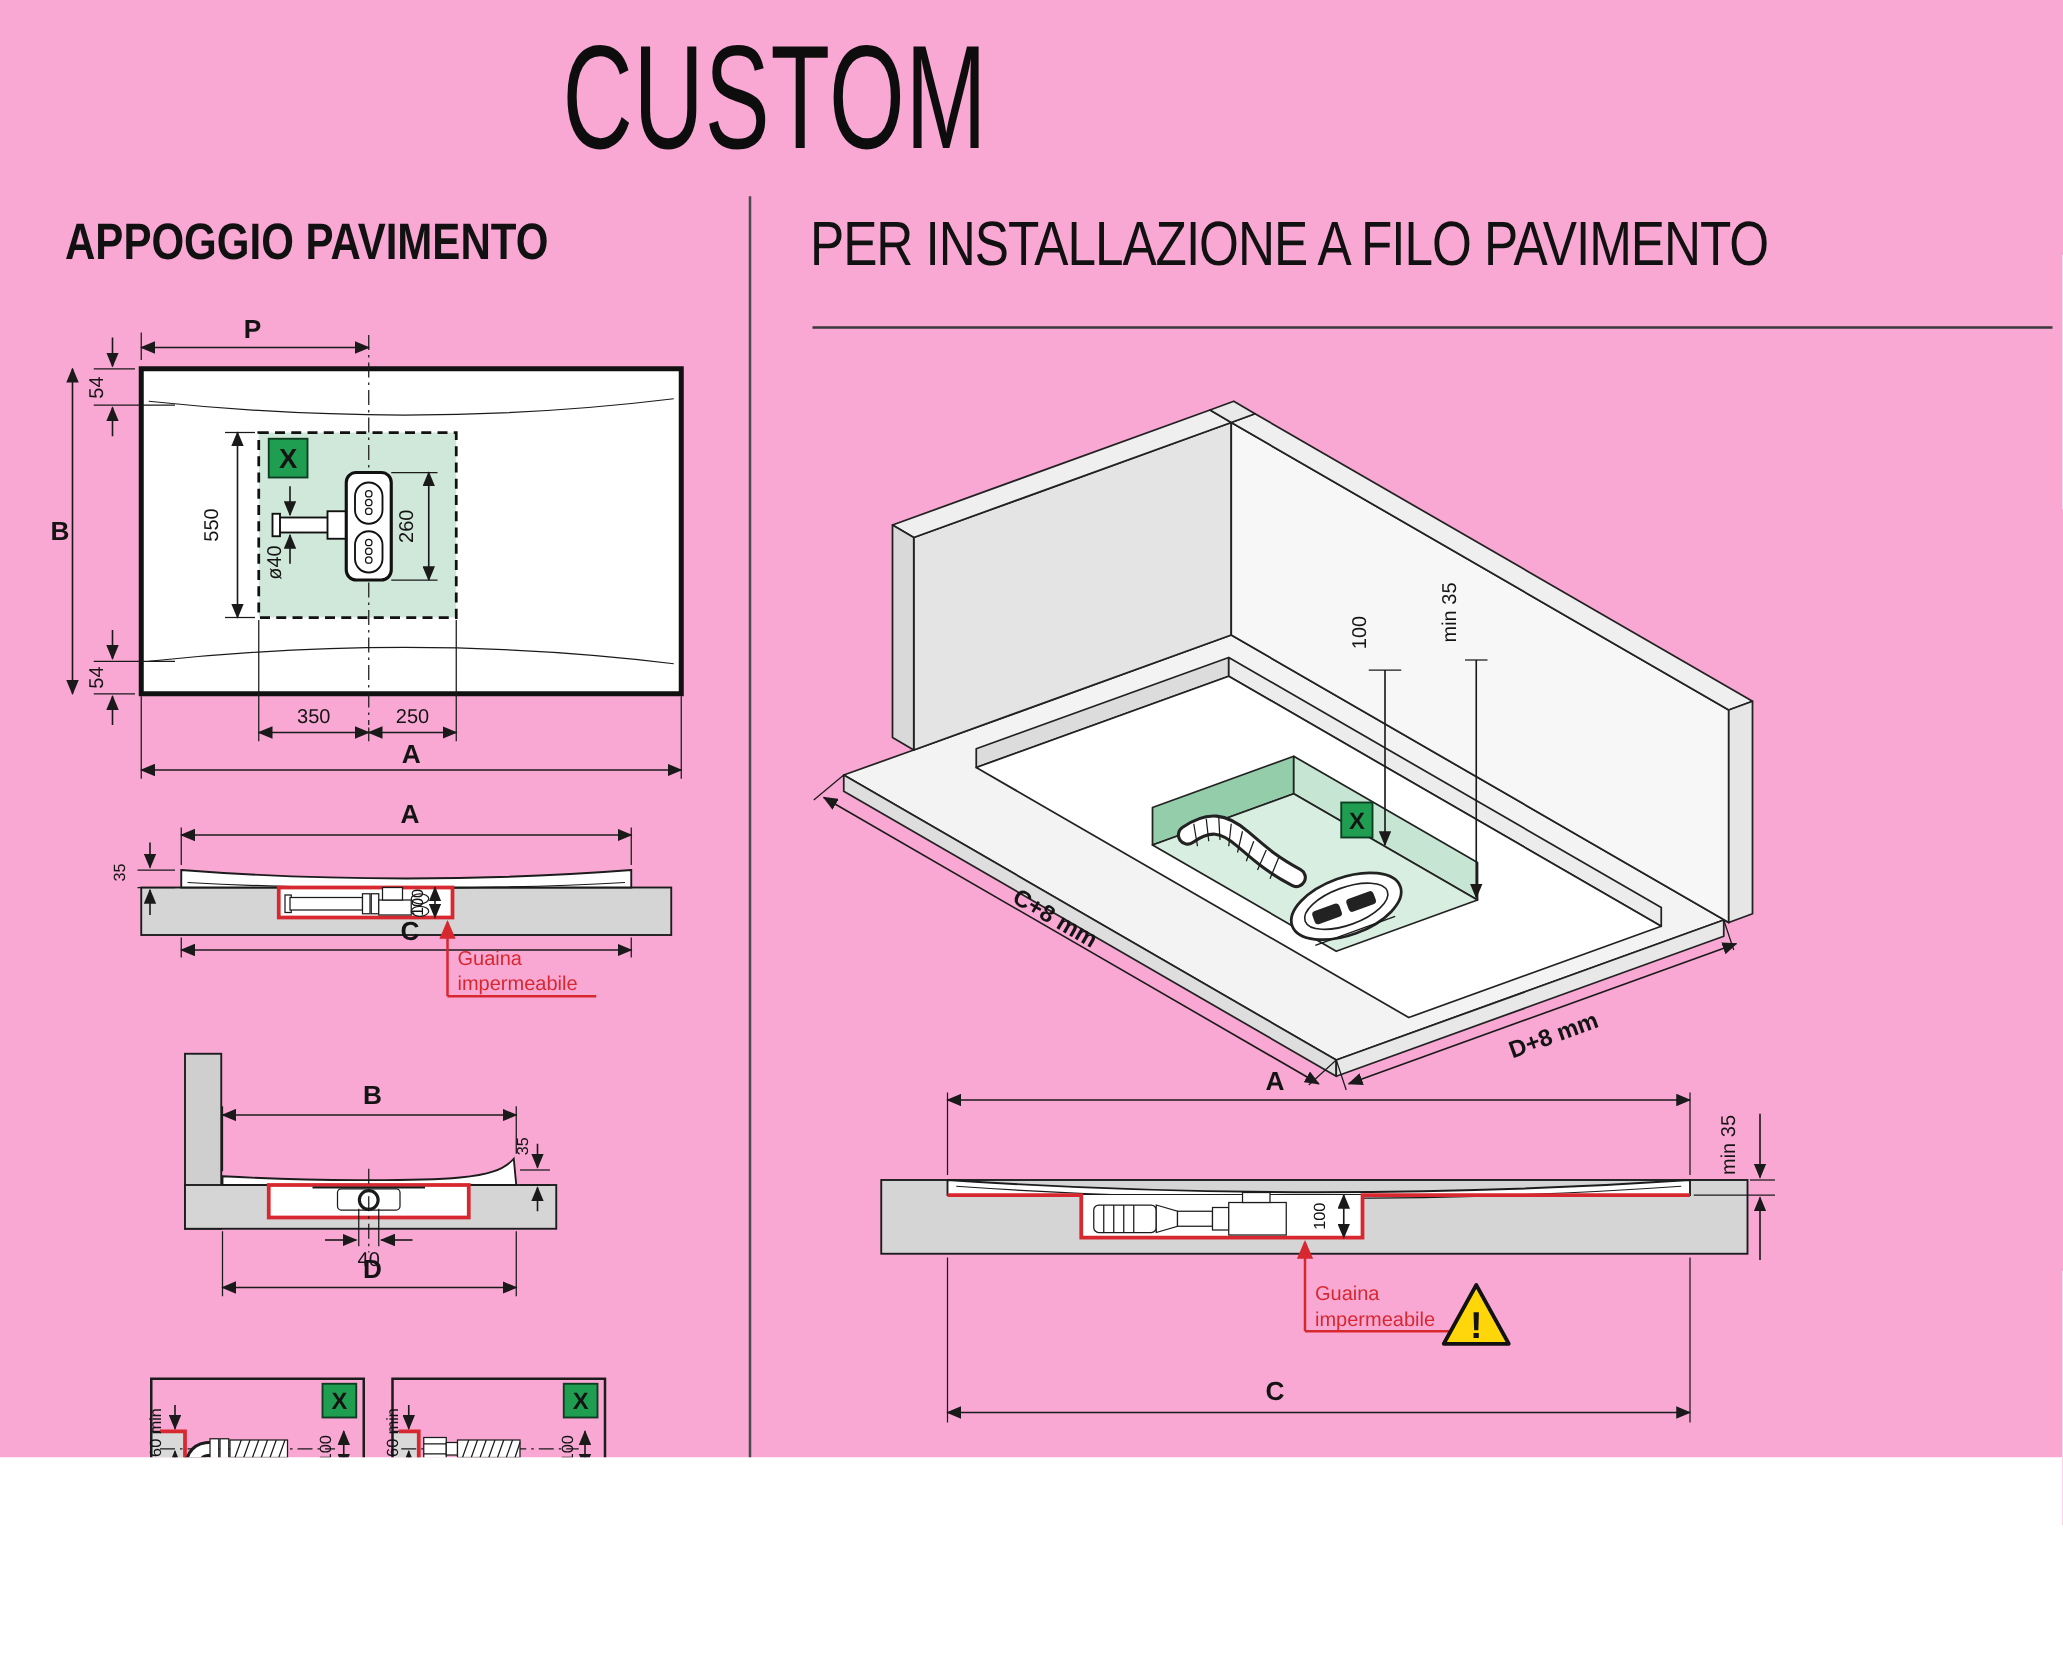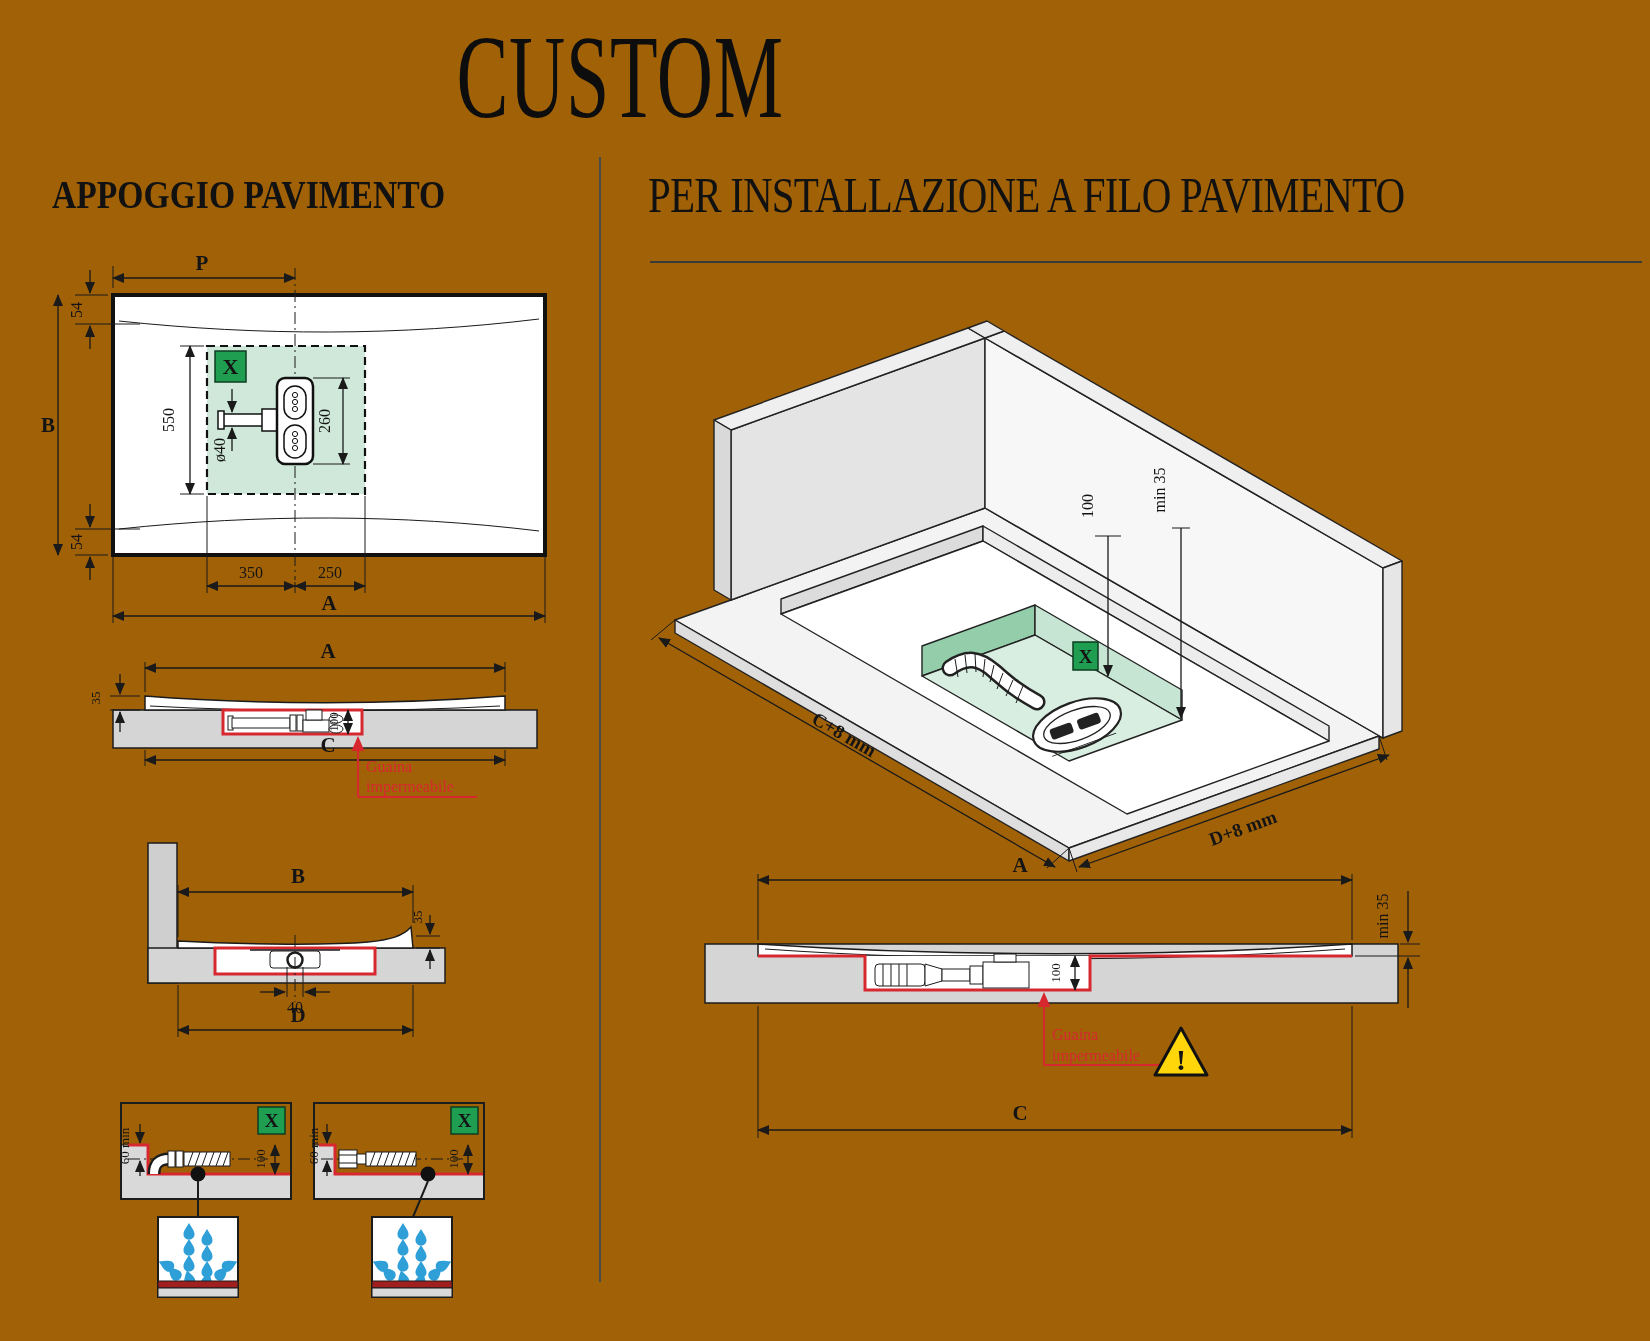--- a/index.html
+++ b/index.html
@@ -1,17 +1,17 @@
 <!DOCTYPE html>
 <html><head>
 <meta charset="utf-8">
 <style>
   html,body{margin:0;padding:0;background:#ffffff;}
-  .page{position:relative;width:1650px;height:1341px;background:#a16207;
-        font-family:Liberation Serif, serif;overflow:hidden;color:#111;}
+  .page{position:relative;width:1650px;height:1166px;background:#f9a8d4;
+        font-family:Liberation Sans, sans-serif;overflow:hidden;color:#111;}
   .page svg{position:absolute;overflow:visible;}
   .title{position:absolute;left:620px;top:10px;font-size:118px;font-weight:100;
          transform:translateX(-50%) scaleX(.66);transform-origin:center;
          letter-spacing:1px;color:#0d0d0d;white-space:nowrap;}
   .h-left{position:absolute;left:52px;top:170px;font-size:41px;font-weight:700;
           transform:scaleX(.82);transform-origin:left;white-space:nowrap;}
   .h-right{position:absolute;left:648px;top:166px;font-size:50px;font-weight:400;
            transform:scaleX(.82);transform-origin:left;letter-spacing:-1px;white-space:nowrap;}
   .h-right-rule{position:absolute;left:650px;top:261px;width:992px;height:0;
                 border-top:2px solid #3a3a3a;}

